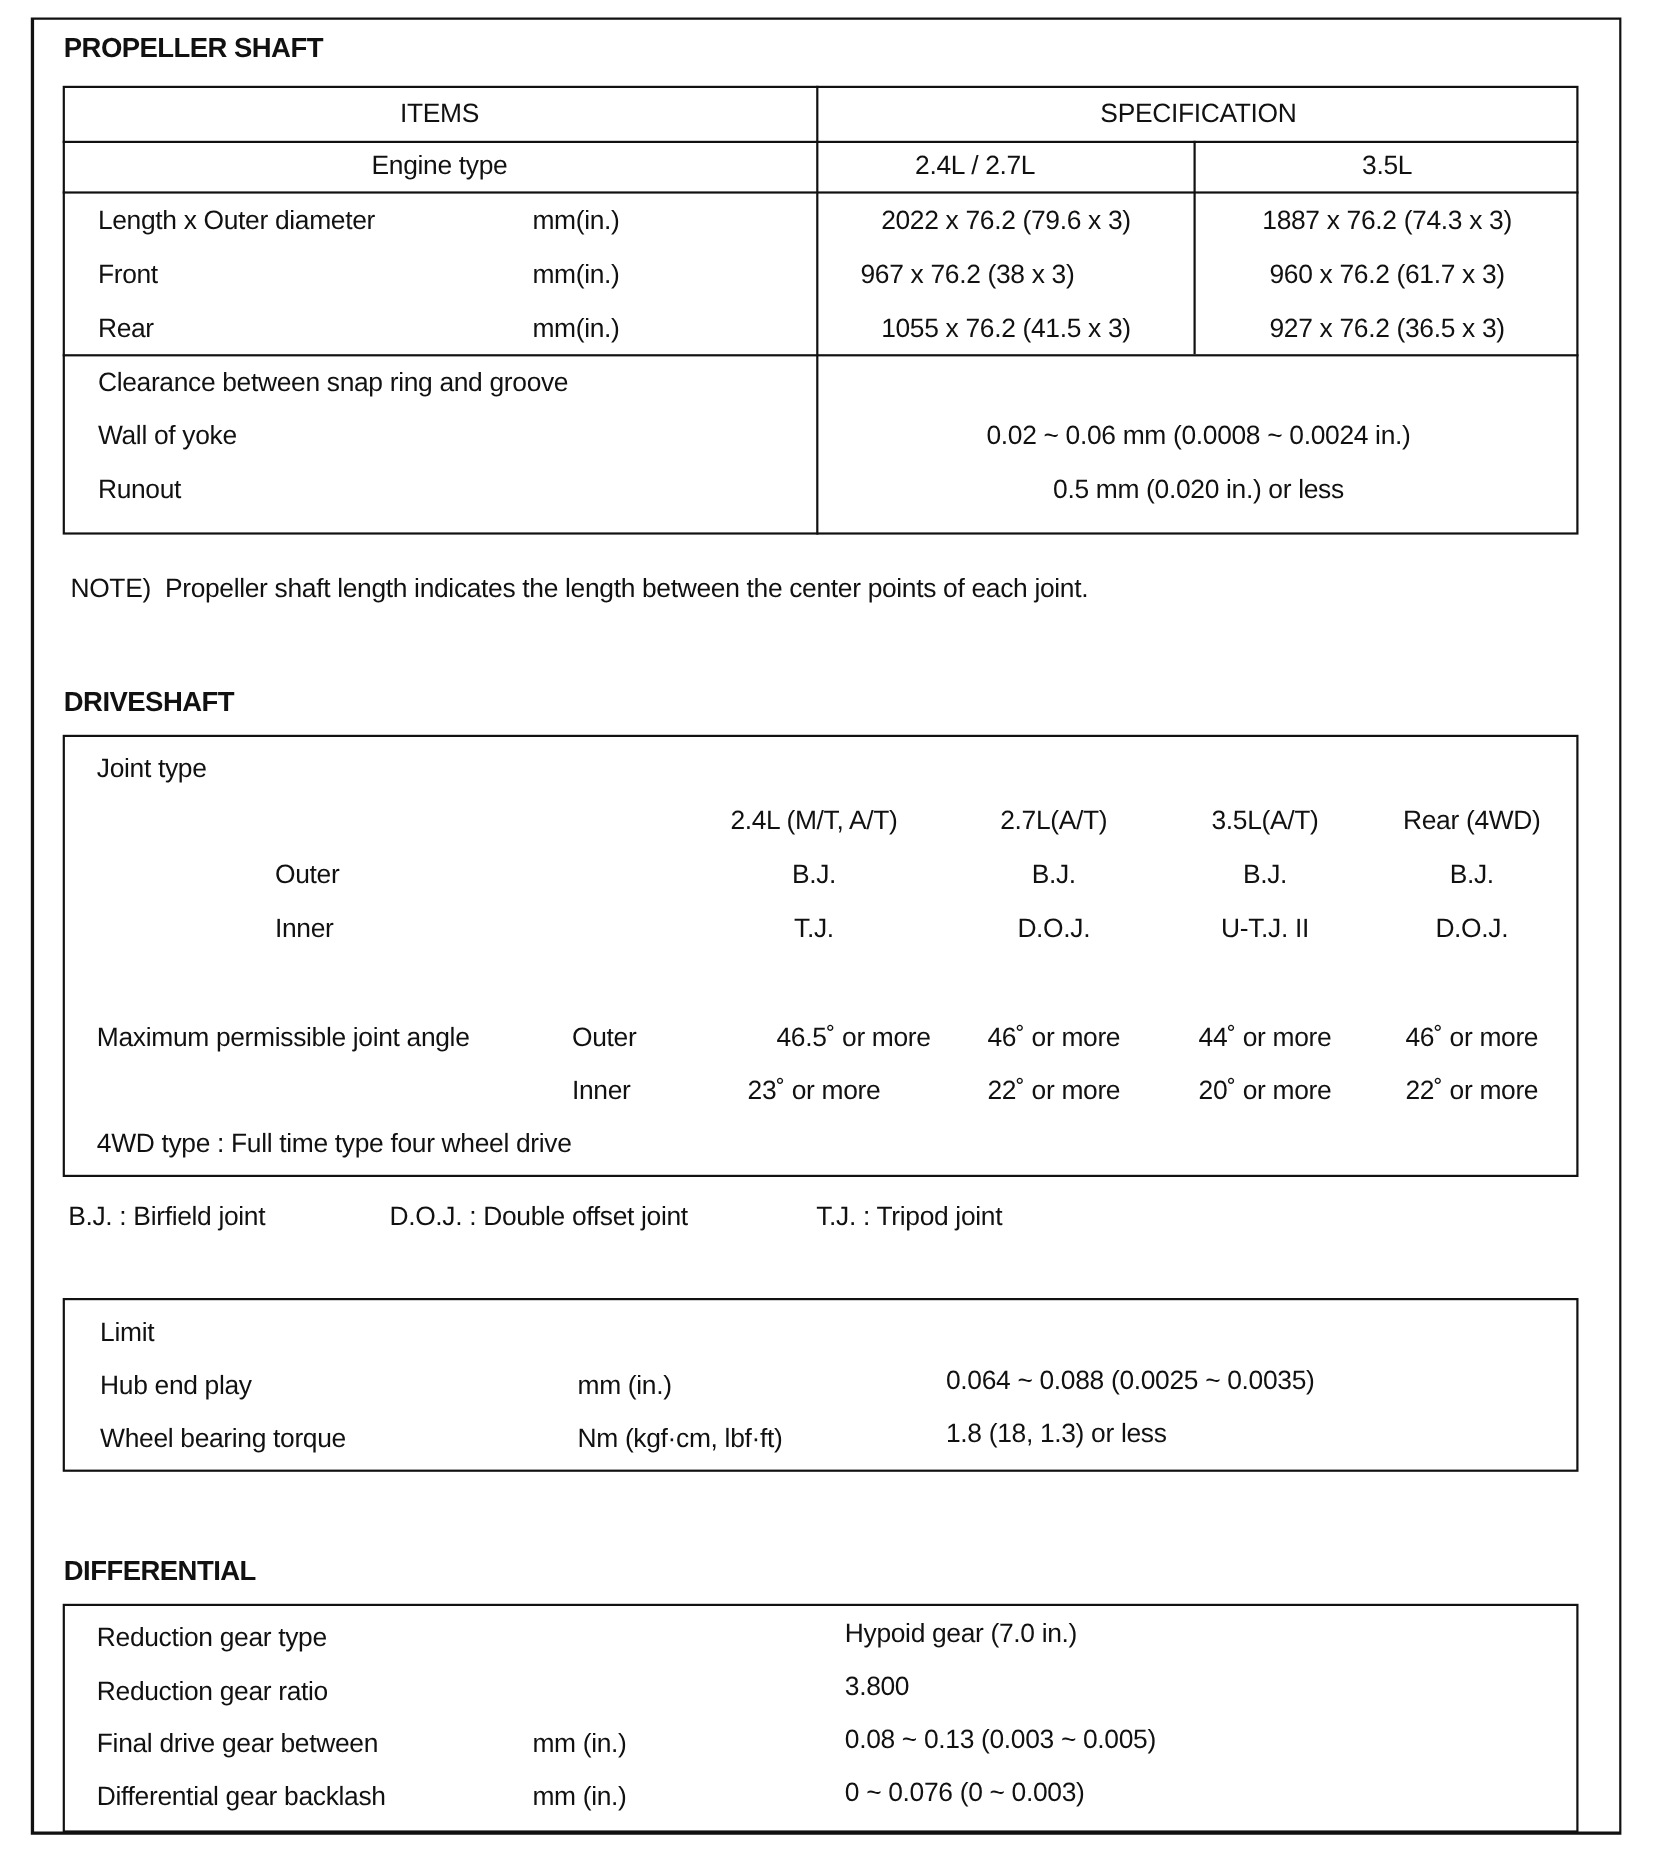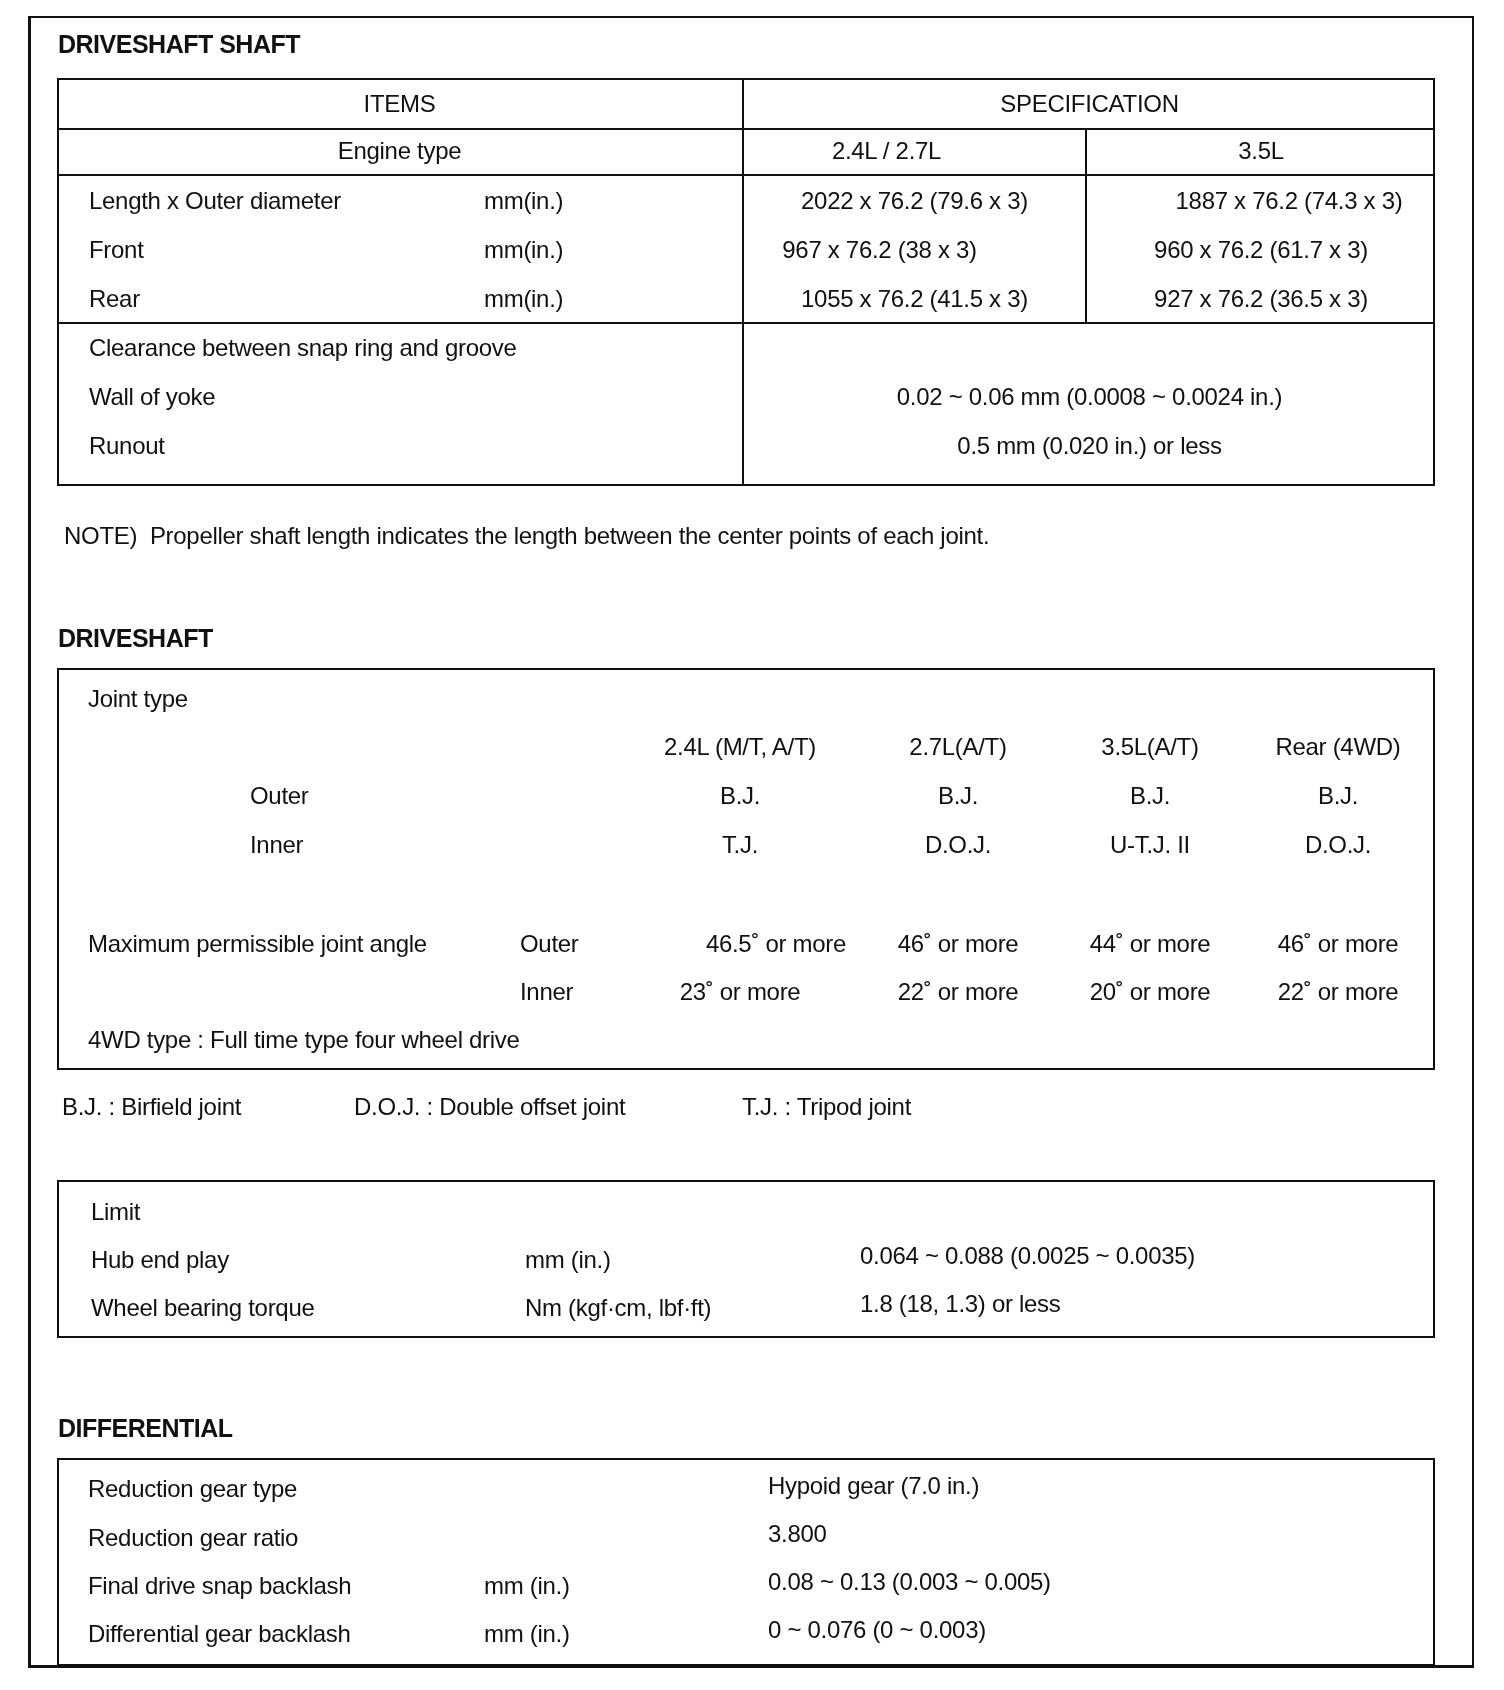--- a/index.html
+++ b/index.html
@@ -12,40 +12,40 @@
   .box { position: absolute; border: 2px solid #111; box-sizing: border-box; }
   .ln { position: absolute; background: #111; }
   .hl { height: 2px; }
   .vl { width: 2px; }
 </style>
 </head>
 <body>
 
 <div class="page"></div>
 
-<div class="abs h" style="left:58px;top:30px;">DRIVESHAFT SHAFT</div>
+<div class="abs h" style="left:58px;top:30px;">PROPELLER SHAFT</div>
 
 <div class="box" style="left:57px;top:78px;width:1378px;height:408px;"></div>
 <div class="ln hl" style="left:57px;top:128px;width:1378px;"></div>
 <div class="ln hl" style="left:57px;top:174px;width:1378px;"></div>
 <div class="ln hl" style="left:57px;top:322px;width:1378px;"></div>
 <div class="ln vl" style="left:742px;top:78px;height:408px;"></div>
 <div class="ln vl" style="left:1085px;top:128px;height:194px;"></div>
 
 <div class="abs t c" style="left:57px;top:90px;width:685px;">ITEMS</div>
 <div class="abs t c" style="left:744px;top:90px;width:691px;">SPECIFICATION</div>
 <div class="abs t c" style="left:57px;top:137px;width:685px;">Engine type</div>
 <div class="abs t c" style="left:744px;top:137px;width:285px;">2.4L / 2.7L</div>
 <div class="abs t c" style="left:1087px;top:137px;width:348px;">3.5L</div>
 
 <div>
   <div class="abs t" style="left:89px;top:187px;">Length x Outer diameter</div>
   <div class="abs t" style="left:484px;top:187px;">mm(in.)</div>
   <div class="abs t c" style="left:744px;top:187px;width:341px;">2022 x 76.2 (79.6 x 3)</div>
-  <div class="abs t c" style="left:1087px;top:187px;width:348px;padding-left:28px;">1887 x 76.2 (74.3 x 3)</div>
+  <div class="abs t c" style="left:1087px;top:187px;width:348px;">1887 x 76.2 (74.3 x 3)</div>
 </div>
 <div>
   <div class="abs t" style="left:89px;top:236px;">Front</div>
   <div class="abs t" style="left:484px;top:236px;">mm(in.)</div>
   <div class="abs t c" style="left:744px;top:236px;width:271px;">967 x 76.2 (38 x 3)</div>
   <div class="abs t c" style="left:1087px;top:236px;width:348px;">960 x 76.2 (61.7 x 3)</div>
 </div>
 <div>
   <div class="abs t" style="left:89px;top:285px;">Rear</div>
   <div class="abs t" style="left:484px;top:285px;">mm(in.)</div>
@@ -128,21 +128,21 @@
   <div class="abs t" style="left:88px;top:1475px;">Reduction gear type</div>
   <div class="abs t" style="left:484px;top:1475px;"></div>
   <div class="abs t" style="left:768px;top:1472px;">Hypoid gear (7.0 in.)</div>
 </div>
 <div>
   <div class="abs t" style="left:88px;top:1524px;">Reduction gear ratio</div>
   <div class="abs t" style="left:484px;top:1524px;"></div>
   <div class="abs t" style="left:768px;top:1520px;">3.800</div>
 </div>
 <div>
-  <div class="abs t" style="left:88px;top:1572px;">Final drive snap backlash</div>
+  <div class="abs t" style="left:88px;top:1572px;">Final drive gear between</div>
   <div class="abs t" style="left:484px;top:1572px;">mm (in.)</div>
   <div class="abs t" style="left:768px;top:1568px;">0.08 ~ 0.13 (0.003 ~ 0.005)</div>
 </div>
 <div>
   <div class="abs t" style="left:88px;top:1620px;">Differential gear backlash</div>
   <div class="abs t" style="left:484px;top:1620px;">mm (in.)</div>
   <div class="abs t" style="left:768px;top:1616px;">0 ~ 0.076 (0 ~ 0.003)</div>
 </div>
 
 </body></html>

